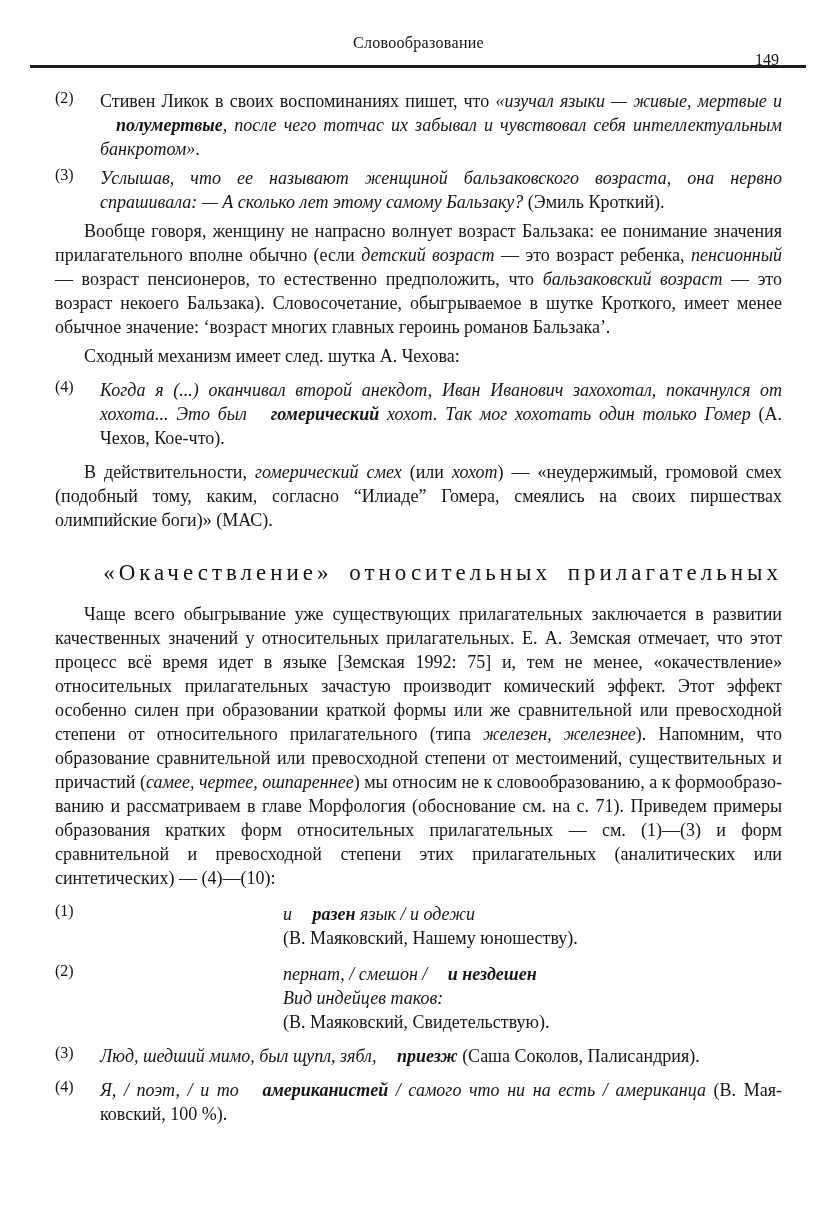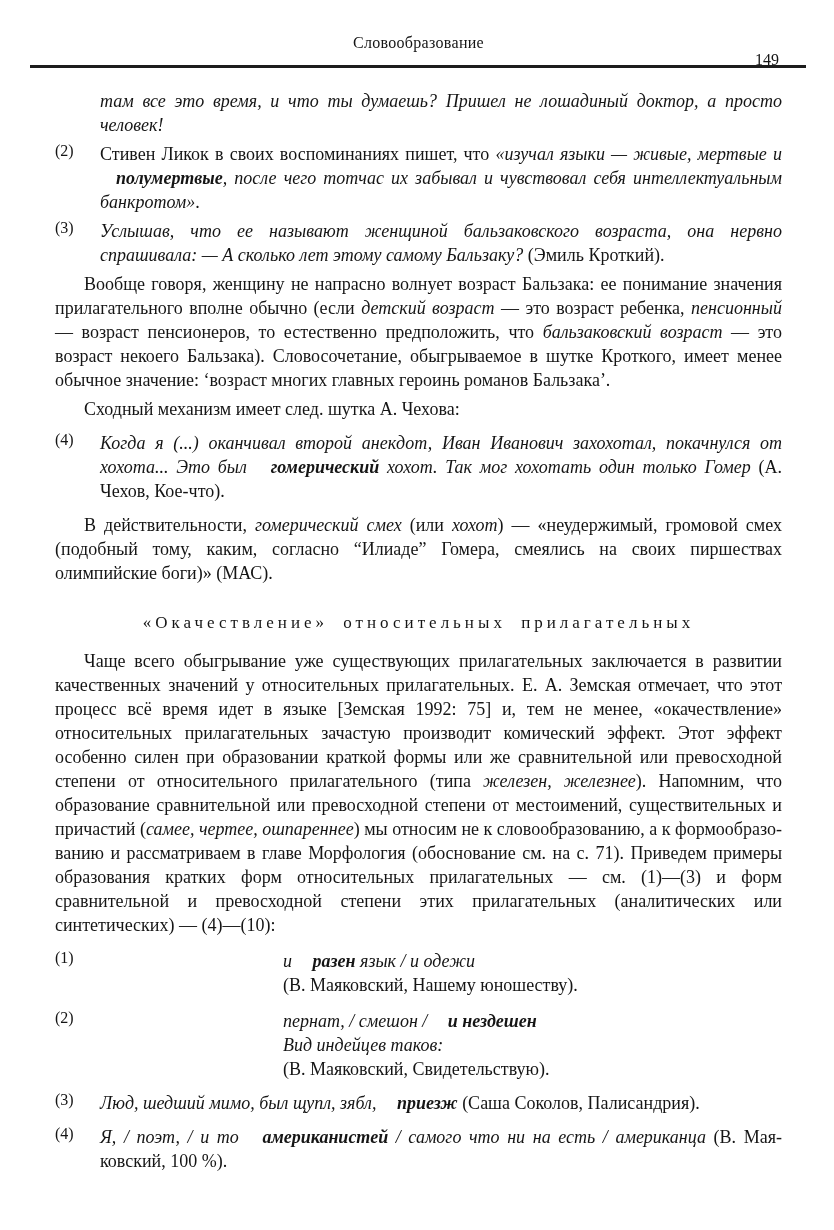--- a/index.html
+++ b/index.html
@@ -35,22 +35,22 @@
   .num-body { flex: 1; font-style: italic; }
 
   .para { text-indent: 29px; margin-top: 5px; }
 
   .r-i  { font-style: italic; }
   .r-bi { font-weight: bold; font-style: italic; margin-left: 16px; }
   .r-n  { font-style: normal; }
 
   .section-heading {
     margin: 28px 0 16px 0;
-    text-align: center;
-    font-size: 17px; letter-spacing: 4px; word-spacing: 7px;
+    text-align: right;
+    font-size: 23px; letter-spacing: 4px; word-spacing: 7px;
     white-space: nowrap;
   }
 
   .verse-item { display: flex; margin-top: 12px; }
   .verse-body { flex: 1; padding-left: 183px; text-align: left; }
   .verse-line { font-style: italic; }
   .verse-line.attr { font-style: normal; }
   .verse-line .r-n { font-style: normal; }
 
   .gap-sm { margin-top: 10px; }
@@ -61,21 +61,20 @@
 <div class="page">
 
   <div class="running-head">
     <div class="rh-title">Словообразование</div>
     <div class="rh-num">149</div>
   </div>
   <hr class="rh-rule">
 
   <div class="content">
 
-    <div class="block quote-hang"><span class="r-i">там все это время, и что ты думаешь? Пришел не лошадиный доктор, а просто человек!</span></div>
 
     <div class="num-item">
       <div class="num-label">(2)</div>
       <div class="num-body block"><span class="r-n">Стивен Ликок в своих воспоминаниях пишет, что </span><span class="r-i">«изучал языки — живые, мерт­вые и </span><span class="r-bi">полумертвые</span><span class="r-i">, после чего тотчас их забывал и чувствовал себя интел­лектуальным банкротом»</span><span class="r-n">.</span></div>
     </div>
 
     <div class="num-item">
       <div class="num-label">(3)</div>
       <div class="num-body block"><span class="r-i">Услышав, что ее называют женщиной бальзаковского возраста, она нервно спрашивала: — А сколько лет этому самому Бальзаку? </span><span class="r-n">(Эмиль Кроткий).</span></div>
     </div>

